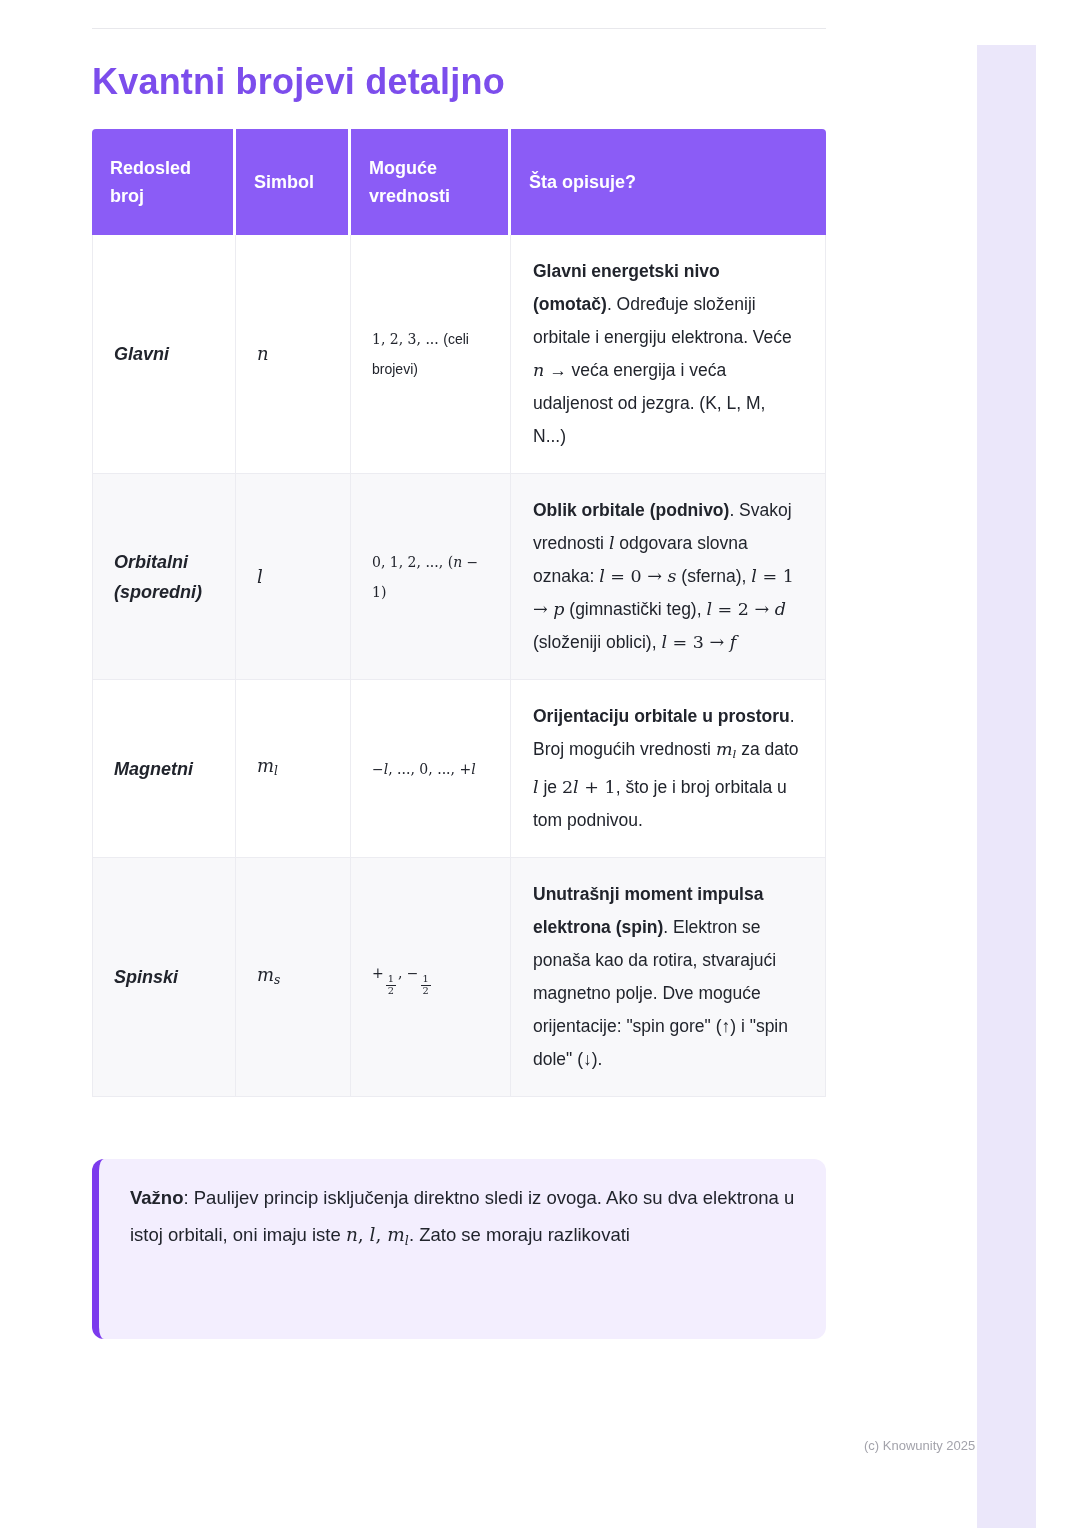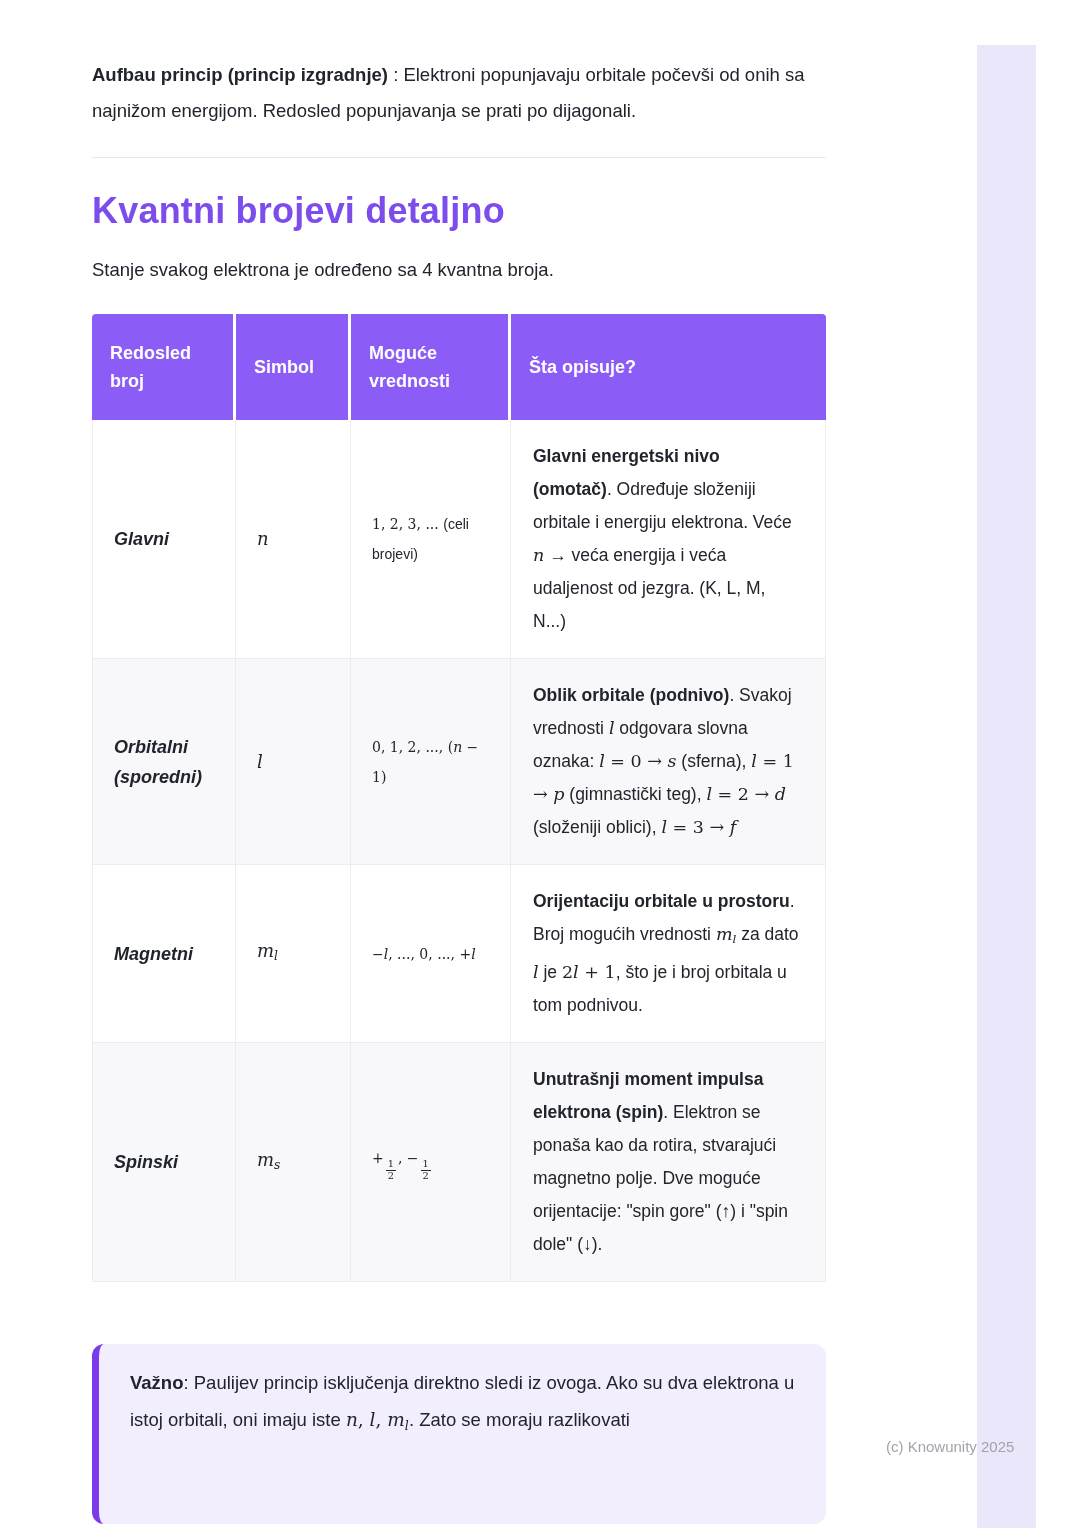--- a/index.html
+++ b/index.html
@@ -45,35 +45,33 @@
   .frac .num{border-bottom:1.2px solid currentColor;padding:0 2px;}
   .frac .den{padding:0 2px;}
 
   .callout{
     margin-top:62px;background:var(--callout-bg);border-left:7px solid var(--callout-border);
     border-radius:12px;padding:20px 30px 24px 31px;min-height:180px;
   }
   .callout p{font-size:18.5px;line-height:37px;}
 
   .side-strip{position:absolute;left:977px;top:45px;width:59px;height:1483px;background:var(--strip);}
-  .copyright{position:absolute;left:886px;top:1438px;font-size:15px;color:var(--muted);z-index:2;white-space:nowrap;}
+  .copyright{position:absolute;left:864px;top:1438px;font-size:13px;color:var(--muted);z-index:2;white-space:nowrap;}
 </style>
 </head>
 <body>
 
 <div class="page">
   <div class="content">
 
-    <p class="intro"><span class="seg-b">Aufbau princip (princip izgradnje)</span><span> : Elektroni popunjavaju orbitale počevši od onih sa najnižom energijom. Redosled popunjavanja se prati po dijagonali.</span></p>
 
     <hr class="divider">
 
     <h2 class="heading">Kvantni brojevi detaljno</h2>
 
-    <p class="subtitle">Stanje svakog elektrona je određeno sa 4 kvantna broja.</p>
 
     <table class="qn-table">
       <colgroup>
         <col style="width:144px">
           <col style="width:115px">
           <col style="width:160px">
           <col style="width:315px">
       </colgroup>
       <thead>
         <tr>

